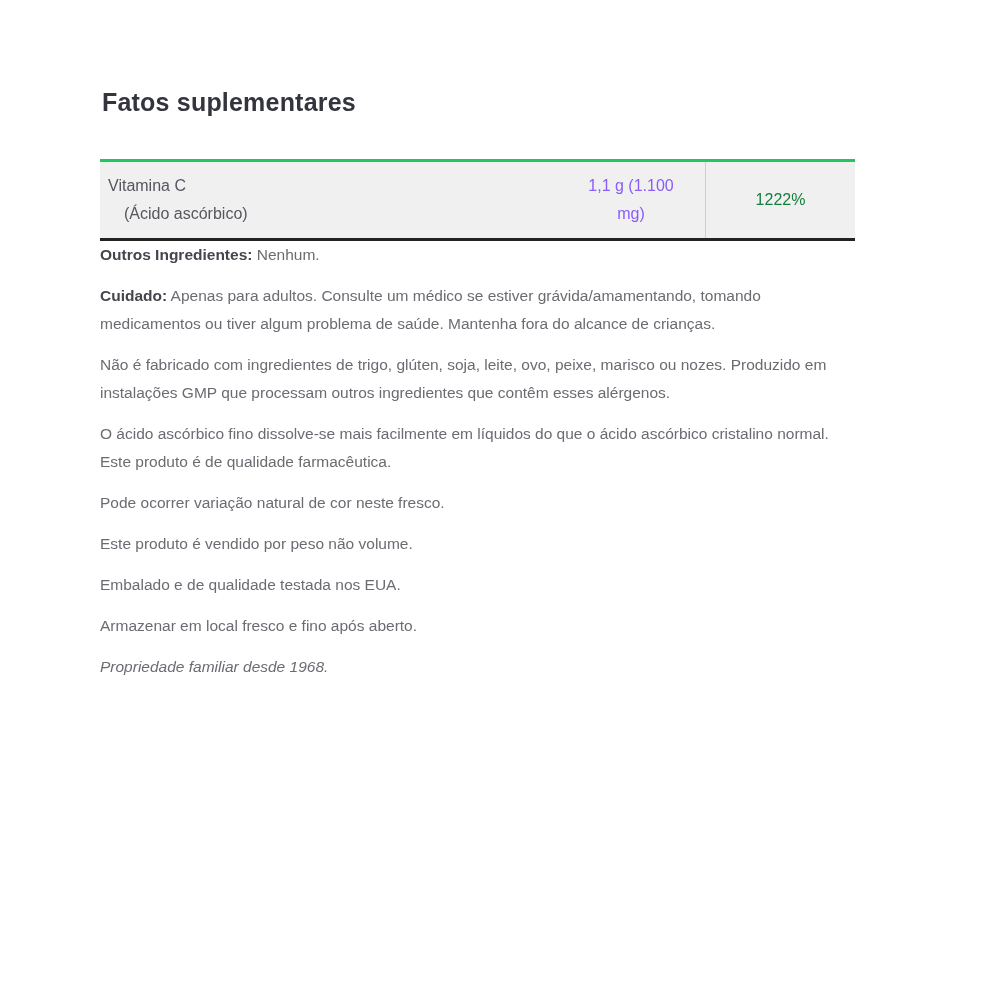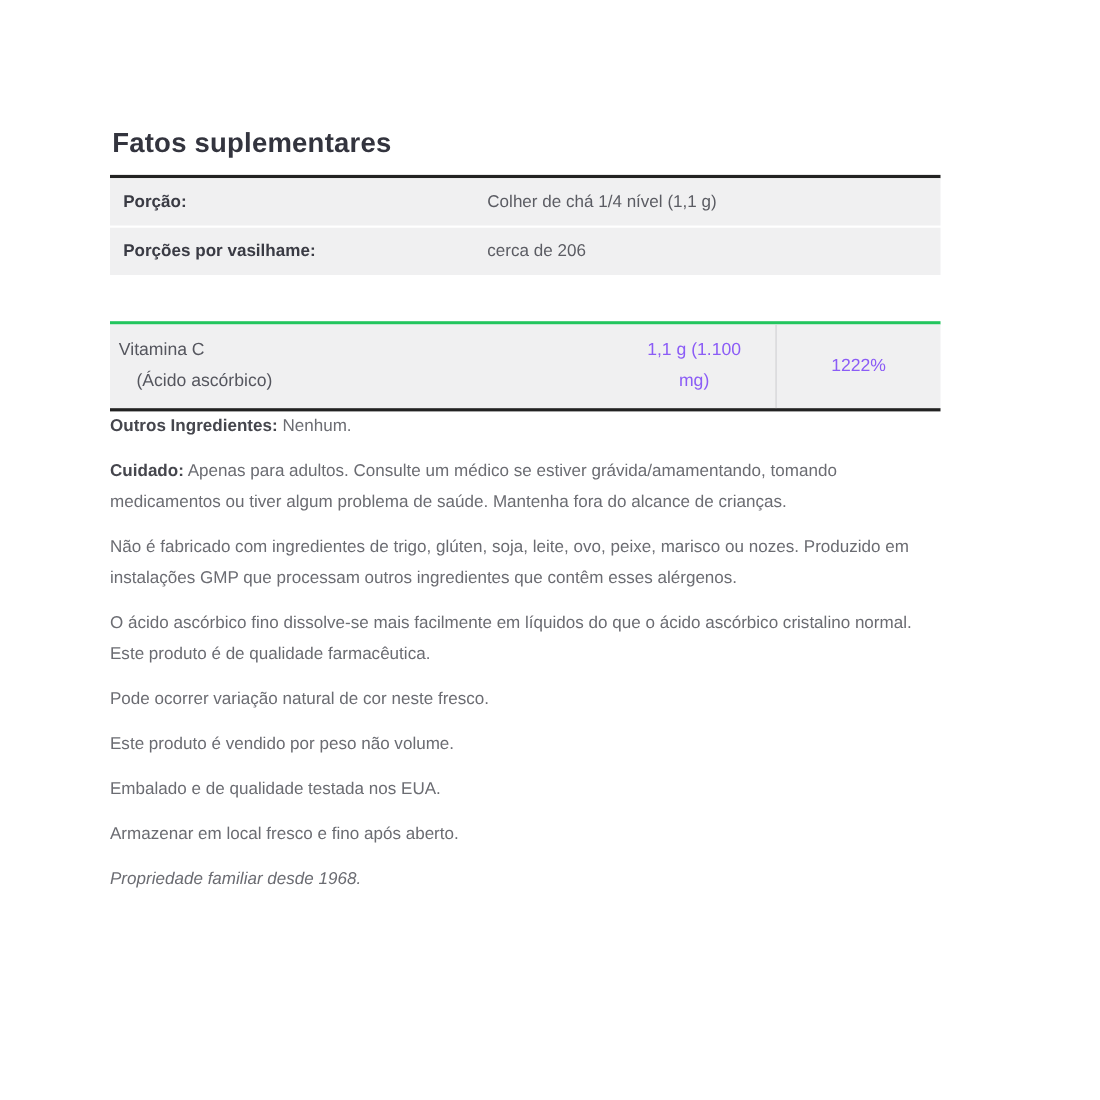--- a/index.html
+++ b/index.html
@@ -12,21 +12,21 @@
   .canvas {
     position: relative;
     width: 1000px;
     height: 1000px;
     background: #ffffff;
     overflow: hidden;
   }
   .page {
     position: absolute;
     left: 100px;
-    top: 116px;
+    top: 88px;
     width: 755px;
   }
   .page-title {
     margin: 0 0 14px 2px;
     font-size: 25px;
     font-weight: 700;
     color: #33343e;
     letter-spacing: 0.2px;
   }
   
@@ -107,21 +107,21 @@
     line-height: 28px;
     color: #8b5cf6;
   }
   .fr-dv {
     width: 150px;
     border-left: 1px solid #cfcfd2;
     display: flex;
     align-items: center;
     justify-content: center;
     font-size: 16px;
-    color: #8b5cf6;
+    color: #15803d;
   }
   
   .notes { }
   .notes p {
     margin: 0 0 13px 0;
     font-size: 15.5px;
     line-height: 28px;
     color: #6b6c72;
   }
   .notes p strong {
@@ -131,30 +131,20 @@
   .notes p.italic { font-style: italic; }
 </style>
 </head>
 <body>
 
 <div class="canvas">
   <div class="page">
 
     <h1 class="page-title">Fatos suplementares</h1>
 
-    <div class="serving-table">
-      <div class="serving-row">
-        <div class="serving-label">Porção:</div>
-        <div class="serving-value">Colher de chá 1/4 nível (1,1 g)</div>
-      </div>
-      <div class="serving-row">
-        <div class="serving-label">Porções por vasilhame:</div>
-        <div class="serving-value">cerca de 206</div>
-      </div>
-    </div>
 
     <div class="facts-table">
       <div class="facts-header">
         <div class="fh-name"></div>
       </div>
       <div class="facts-body">
         <div class="facts-row">
           <div class="fr-name">
             <div>Vitamina C</div>
             <div class="detail">(Ácido ascórbico)</div>

